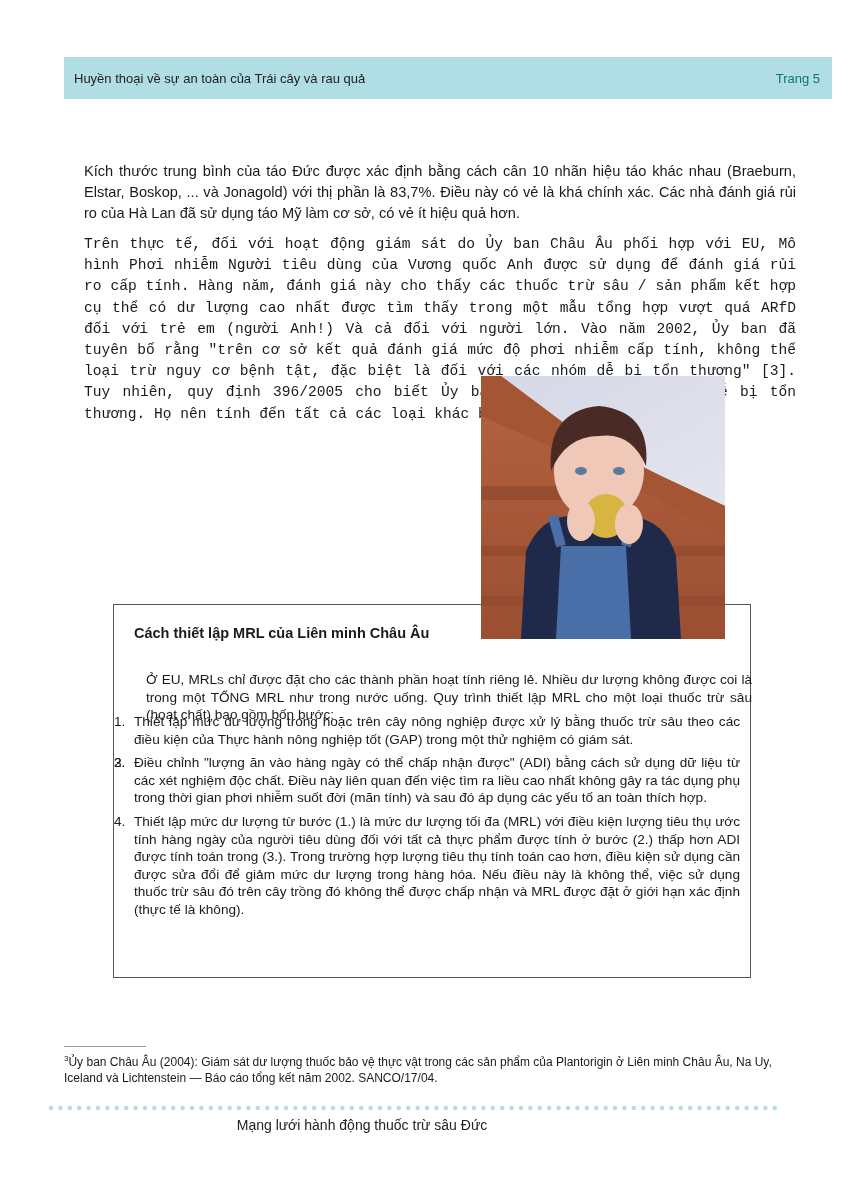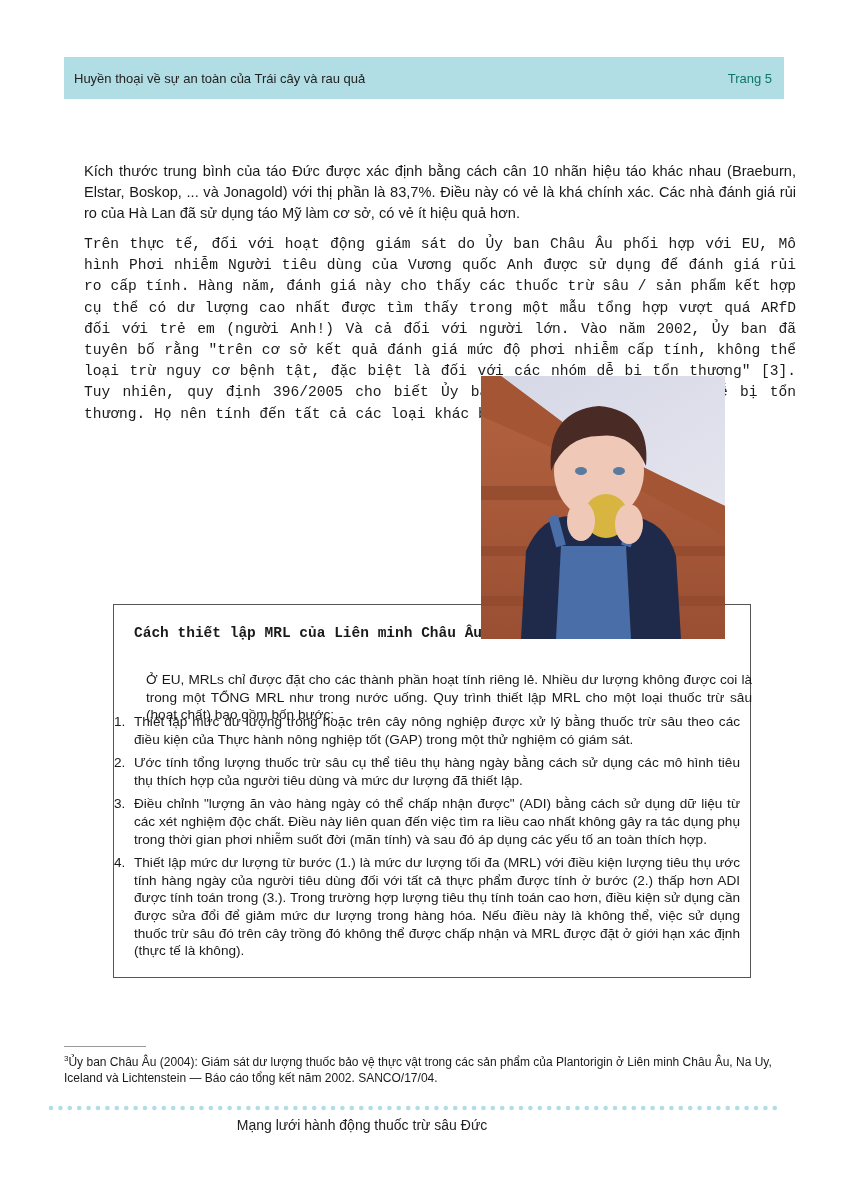--- a/index.html
+++ b/index.html
@@ -1,30 +1,30 @@
 <!DOCTYPE html>
 <html><head>
 <meta charset="utf-8">
 <style>
   html, body { margin:0; padding:0; background:#ffffff; }
   body { width:848px; height:1200px; position:relative; overflow:hidden;
          font-family:"Liberation Sans", sans-serif; color:#1a1a1a; }
   .header { position:absolute; left:64px; top:57px; width:720px; height:42px;
-            background:#b1dde4; }
+            background:#b1dde4;padding-left:48px; }
   .header .title { position:absolute; left:10px; top:14px; font-size:13px; color:#222; }
   .header .page { position:absolute; right:12px; top:14px; font-size:13px; color:#0f766e; }
   .para { position:absolute; left:68px; width:712px; font-size:14.6px; line-height:21.2px;
           text-align:justify; margin:16px; }
   #p1 { top:145px; }
   #p2 { top:218px;font-family:Liberation Mono, monospace; }
   .photo { position:absolute; left:481px; top:376px; width:244px; height:263px; overflow:hidden;
            background:#b96a47; }
   .box { position:absolute; left:113px; top:604px; width:636px; height:372px;
          border:1.5px solid #555; background:#fff; }
-  .box-title { position:absolute; left:20px; top:20px; font-size:14.5px; font-weight:bold;font-family:Liberation Mono, monospace; }
+  .box-title { position:absolute; left:20px; top:20px; font-size:14.5px; font-weight:bold; }
   .box-intro { position:absolute; left:20px; top:54px; width:606px; font-size:13.6px; line-height:17.6px;
                text-align:justify; margin:12px; }
   .steps { position:absolute; left:0px; top:108px; width:626px; margin:0; padding:0; list-style:none; }
   .steps li { position:relative; padding-left:20px; font-size:13.6px; line-height:17.6px;
               text-align:justify; margin-bottom:6px; }
   .steps li .num { position:absolute; left:0; top:0; }
   .fn-rule { position:absolute; left:64px; top:1046px; width:82px; height:1px; background:#999; }
   .footnote { position:absolute; left:64px; top:1051px; width:712px; font-size:12px; line-height:16px; margin:0; }
   .footnote sup { font-size:8px; }
   .dots { position:absolute; left:48px; top:1105px; width:736px; height:6px; }
@@ -39,21 +39,21 @@
 </div>
 
 <p class="para" id="p1">Kích thước trung bình của táo Đức được xác định bằng cách cân 10 nhãn hiệu táo khác nhau (Braeburn, Elstar, Boskop, ... và Jonagold) với thị phần là 83,7%. Điều này có vẻ là khá chính xác. Các nhà đánh giá rủi ro của Hà Lan đã sử dụng táo Mỹ làm cơ sở, có vẻ ít hiệu quả hơn.</p>
 <p class="para" id="p2">Trên thực tế, đối với hoạt động giám sát do Ủy ban Châu Âu phối hợp với EU, Mô hình Phơi nhiễm Người tiêu dùng của Vương quốc Anh được sử dụng để đánh giá rủi ro cấp tính. Hàng năm, đánh giá này cho thấy các thuốc trừ sâu / sản phẩm kết hợp cụ thể có dư lượng cao nhất được tìm thấy trong một mẫu tổng hợp vượt quá ARfD đối với trẻ em (người Anh!) Và cả đối với người lớn. Vào năm 2002, Ủy ban đã tuyên bố rằng "trên cơ sở kết quả đánh giá mức độ phơi nhiễm cấp tính, không thể loại trừ nguy cơ bệnh tật, đặc biệt là đối với các nhóm dễ bị tổn thương" [3]. Tuy nhiên, quy định 396/2005 cho biết Ủy ban sẽ chăm sóc các nhóm dễ bị tổn thương. Họ nên tính đến tất cả các loại khác biệt giữa các khu vực.</p>
 
 <div class="box">
   <div class="box-title">Cách thiết lập MRL của Liên minh Châu Âu</div>
   <p class="box-intro">Ở EU, MRLs chỉ được đặt cho các thành phần hoạt tính riêng lẻ. Nhiều dư lượng không được coi là trong một TỔNG MRL như trong nước uống. Quy trình thiết lập MRL cho một loại thuốc trừ sâu (hoạt chất) bao gồm bốn bước:</p>
   <ol class="steps">
     <li><span class="num">1.</span><span>Thiết lập mức dư lượng trong hoặc trên cây nông nghiệp được xử lý bằng thuốc trừ sâu theo các điều kiện của Thực hành nông nghiệp tốt (GAP) trong một thử nghiệm có giám sát.</span></li>
-    <li><span class="num">2.</span><span>Ước tính tổng lượng thuốc trừ sâu cụ thể tiêu thụ hàng ngày bằng cách sử dụng các mô hình tiêu thụ thích hợp của người tiêu dùng và mức dư lượng đã thiết lập.</span></li>
+    <li><span class="num">2.</span></li>
     <li><span class="num">3.</span><span>Điều chỉnh "lượng ăn vào hàng ngày có thể chấp nhận được" (ADI) bằng cách sử dụng dữ liệu từ các xét nghiệm độc chất. Điều này liên quan đến việc tìm ra liều cao nhất không gây ra tác dụng phụ trong thời gian phơi nhiễm suốt đời (mãn tính) và sau đó áp dụng các yếu tố an toàn thích hợp.</span></li>
     <li><span class="num">4.</span><span>Thiết lập mức dư lượng từ bước (1.) là mức dư lượng tối đa (MRL) với điều kiện lượng tiêu thụ ước tính hàng ngày của người tiêu dùng đối với tất cả thực phẩm được tính ở bước (2.) thấp hơn ADI được tính toán trong (3.). Trong trường hợp lượng tiêu thụ tính toán cao hơn, điều kiện sử dụng cần được sửa đổi để giảm mức dư lượng trong hàng hóa. Nếu điều này là không thể, việc sử dụng thuốc trừ sâu đó trên cây trồng đó không thể được chấp nhận và MRL được đặt ở giới hạn xác định (thực tế là không).</span></li>
   </ol>
 </div>
 
 <div class="photo" title="Child in denim overalls eating a yellow apple on wooden stairs">
   <svg width="244" height="263" viewBox="0 0 244 263">
     <defs>
       <linearGradient id="wall" x1="0" y1="0" x2="1" y2="1">
         <stop offset="0" stop-color="#d6d8e6"></stop>

